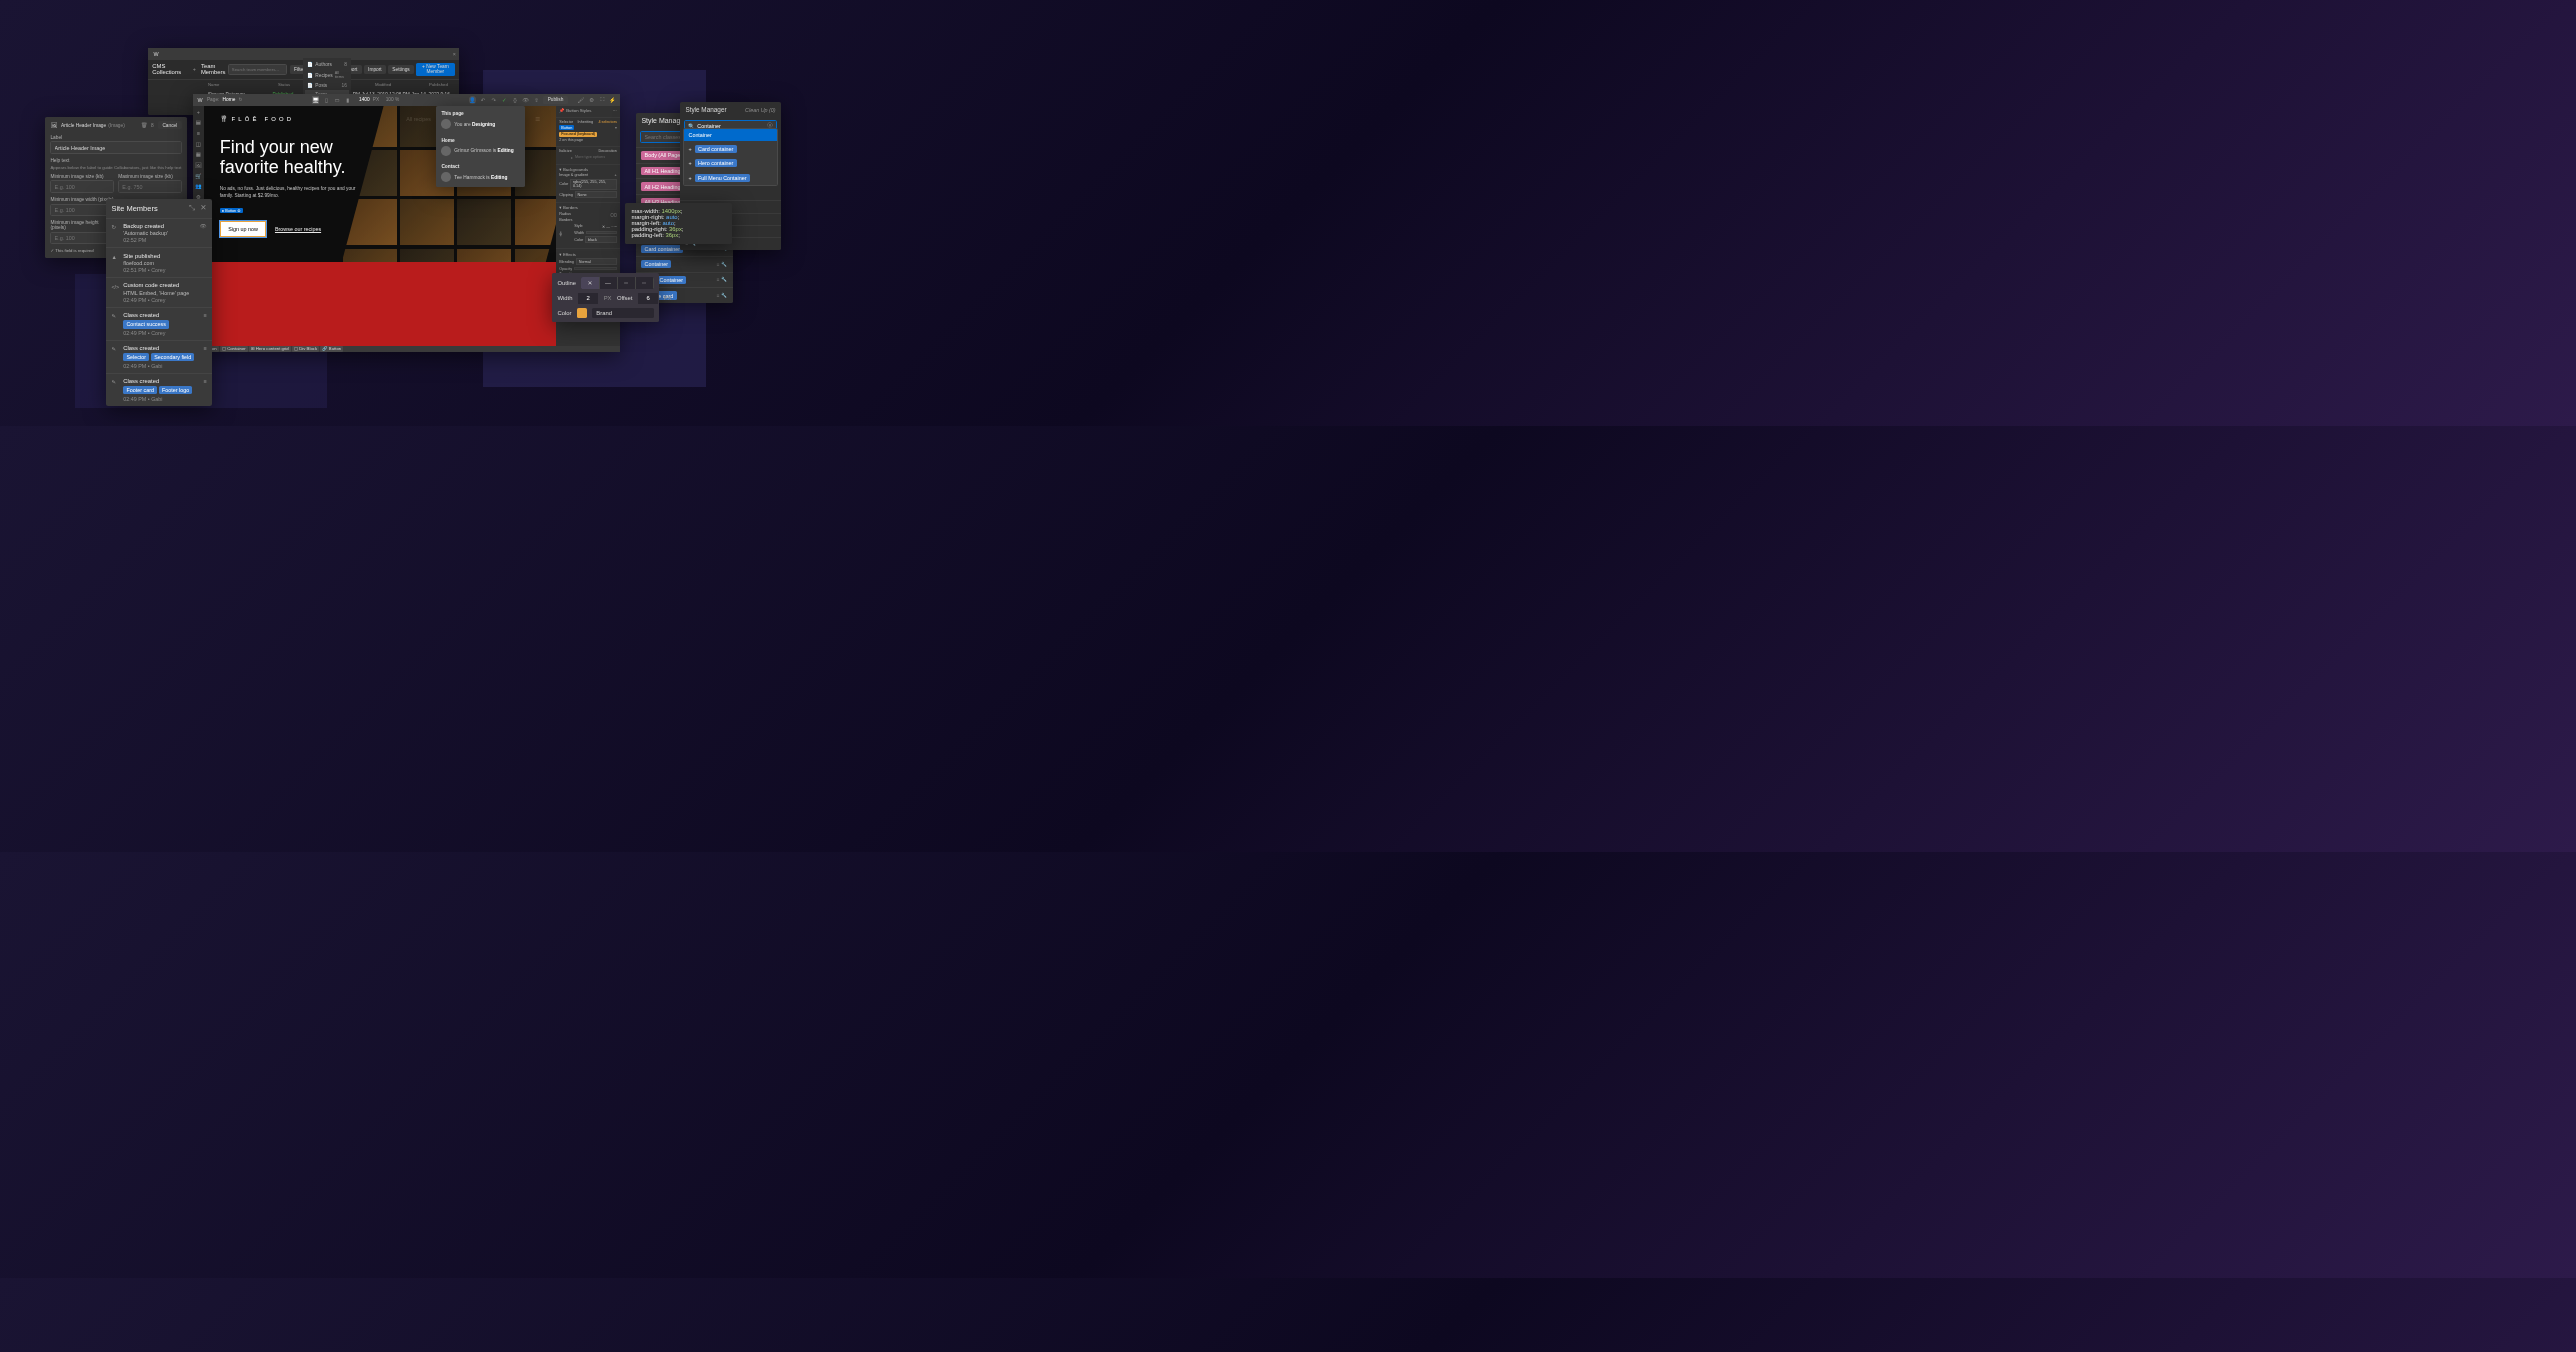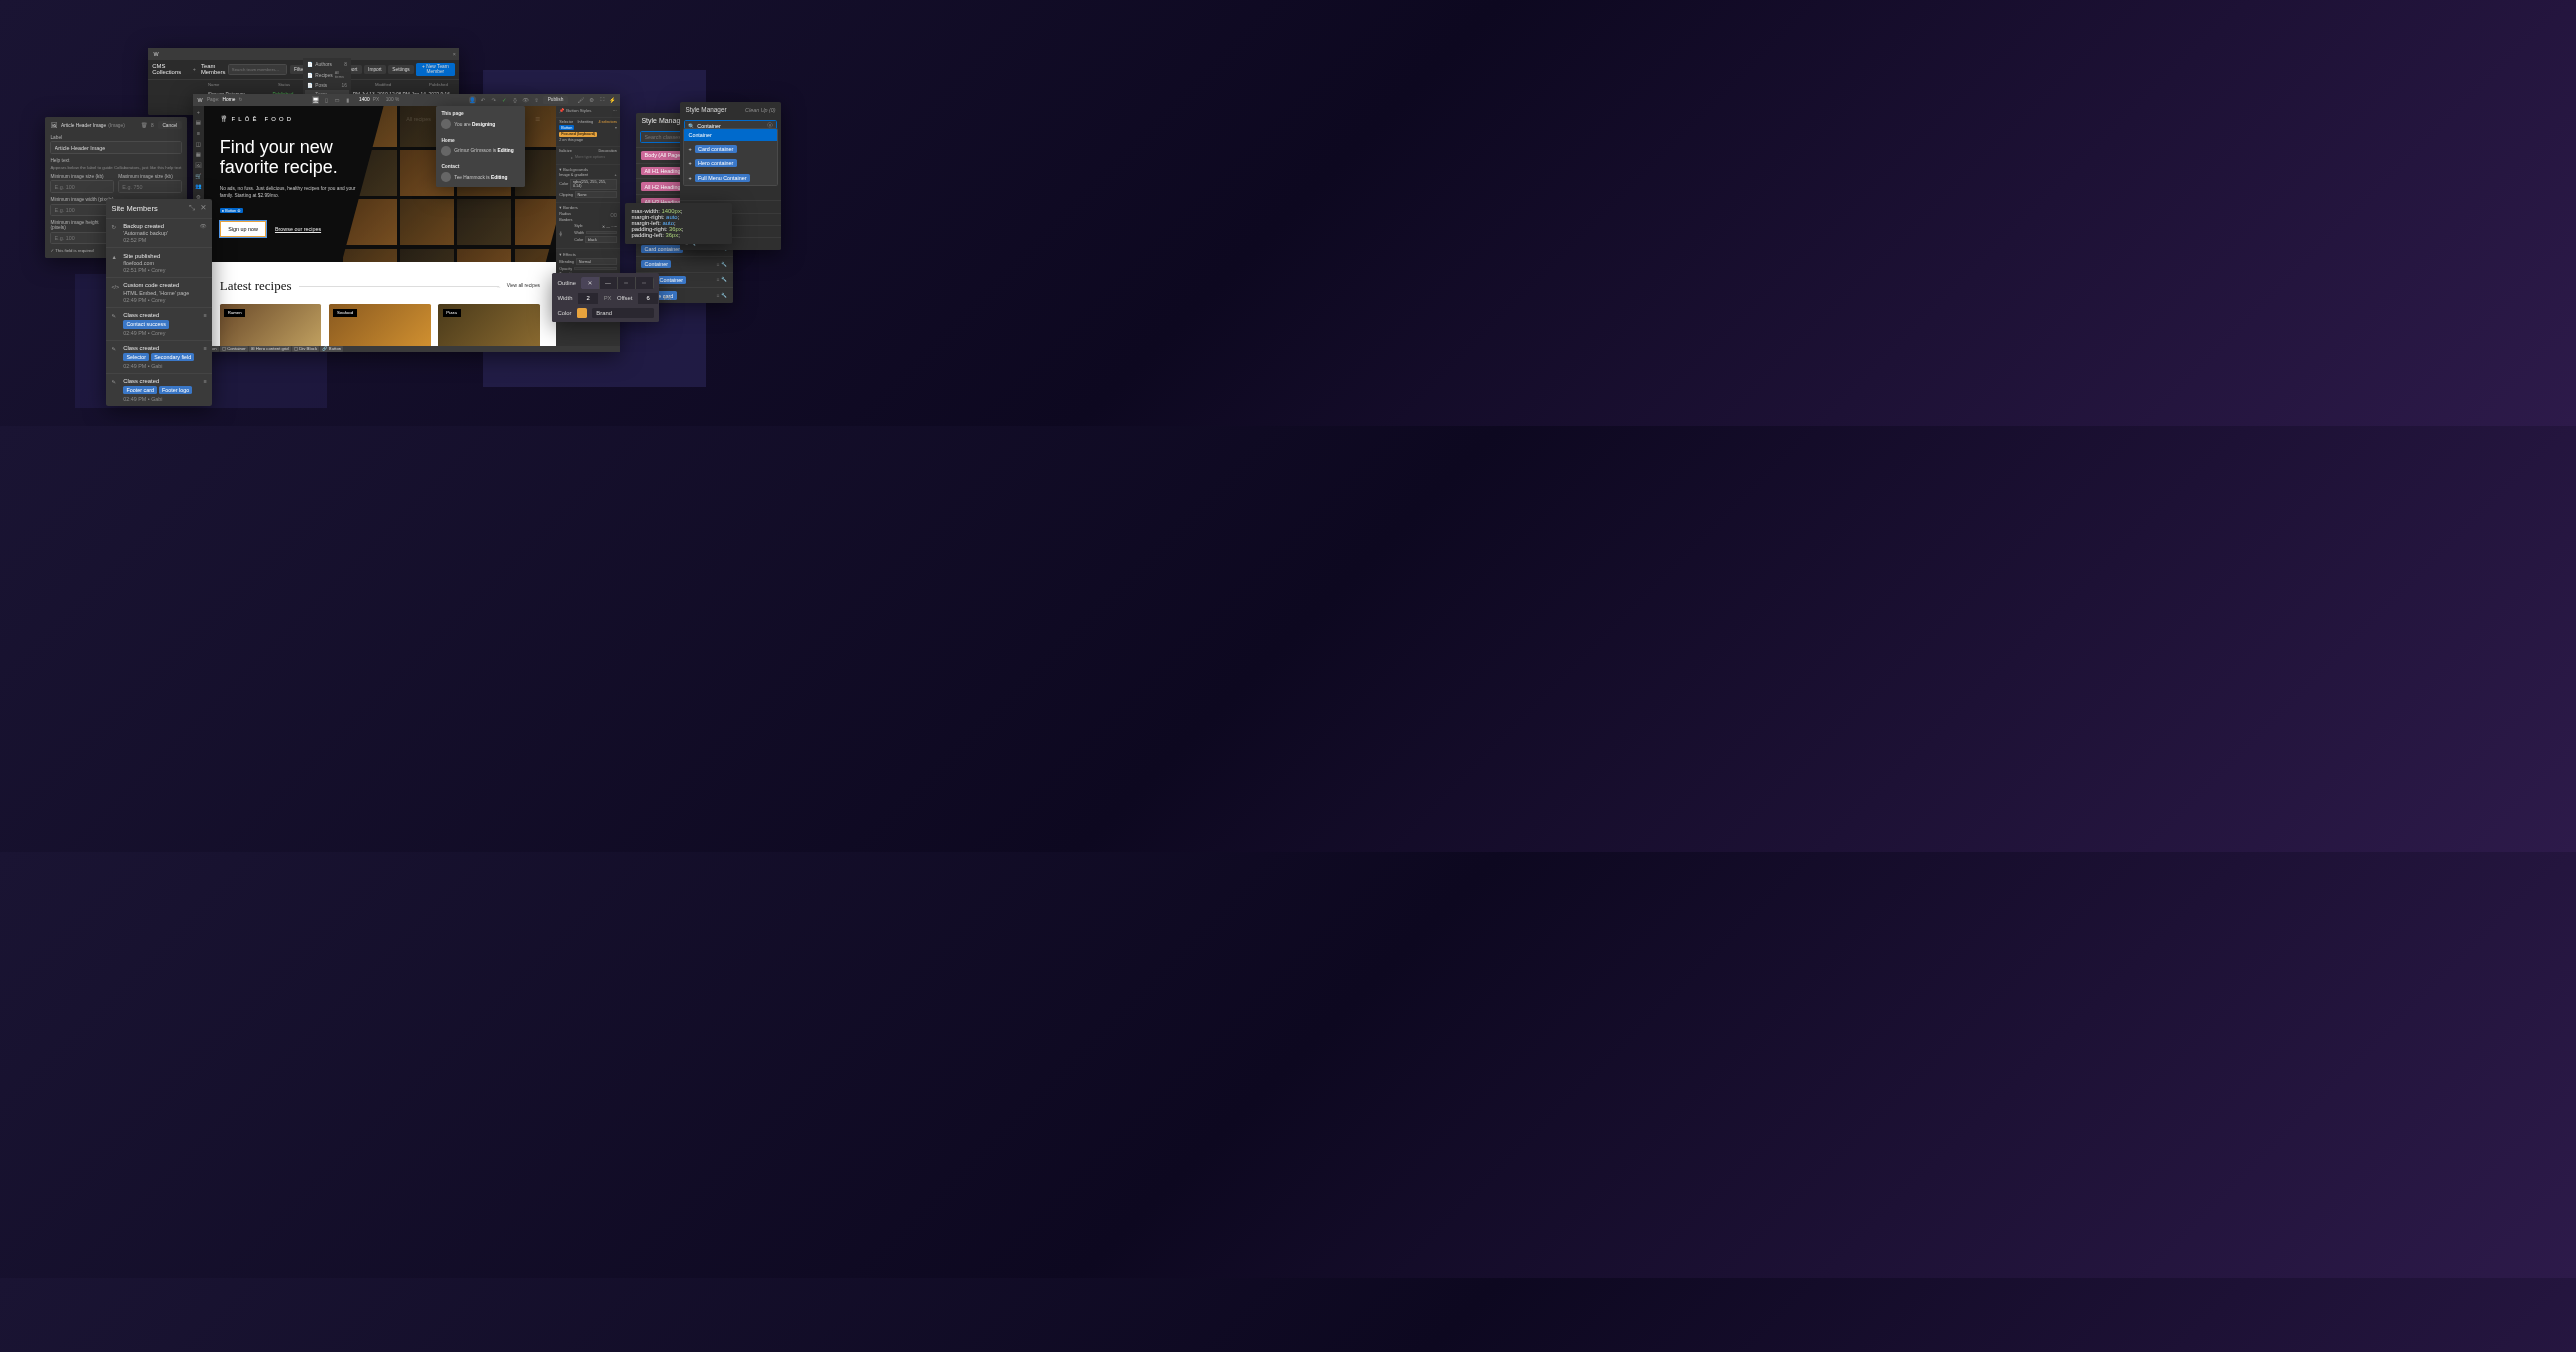--- a/index.html
+++ b/index.html
@@ -319,47 +319,27 @@
         </div>
         <div class="navlinks">
           <span>All recipes</span>
           <span>Learn</span>
           <span>Shop</span>
           <span>Cookbook</span>
         </div>
         <span class="ham">☰</span>
       </div>
       <div class="hero-body">
-        <h1><span>Find your new</span><br><span>favorite recipe.</span></h1>
+        <h1><span>Find your new</span><br><span>favorite healthy.</span></h1>
         <div class="desc">No ads, no fuss. Just delicious, healthy recipes for you and your family. Starting at $2.99/mo.</div>
         <div style="margin-top:7.5px;font-size:3.8px"><span class="mini-chip">● <span>Button</span> ⚙</span></div>
         <div class="cta-row">
           <button class="cta1">Sign up now</button>
           <a class="cta2">Browse our recipes</a>
         </div>
-      </div>
-    </div>
-    <div class="recipes">
-      <div class="hdr">
-        <h2>Latest recipes</h2>
-        <div style="flex:1;height:0.5px;background:#ddd;margin:0 7.5px;position:relative">
-          <span style="position:absolute;right:-2.1px;top:-2.7px">→</span>
-        </div>
-        <span class="view-all">View all recipes</span>
-      </div>
-      <div class="row3">
-        <div class="recipe-card rc1">
-            <span class="tag">Ramen</span>
-          </div>
-        <div class="recipe-card rc2">
-            <span class="tag">Seafood</span>
-          </div>
-        <div class="recipe-card rc3">
-            <span class="tag">Pizza</span>
-          </div>
       </div>
     </div>
   </div>
 
   <div class="right-panel">
     <div class="rp-sec">
         <div class="rp-h">
           <span>📌</span>
           <span>Button Styles</span>
           <span style="margin-left:auto">⋯</span>

